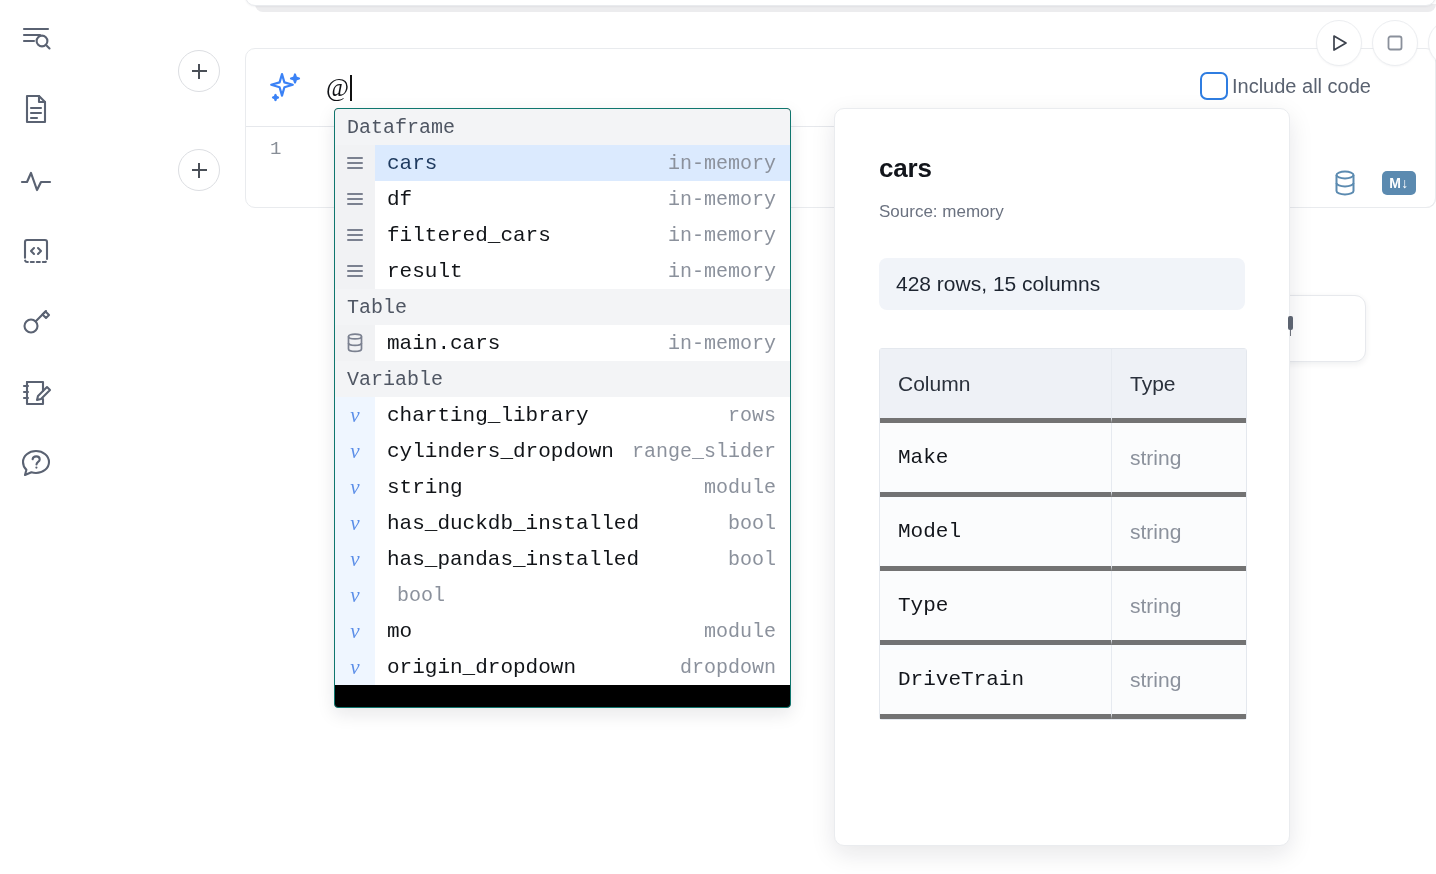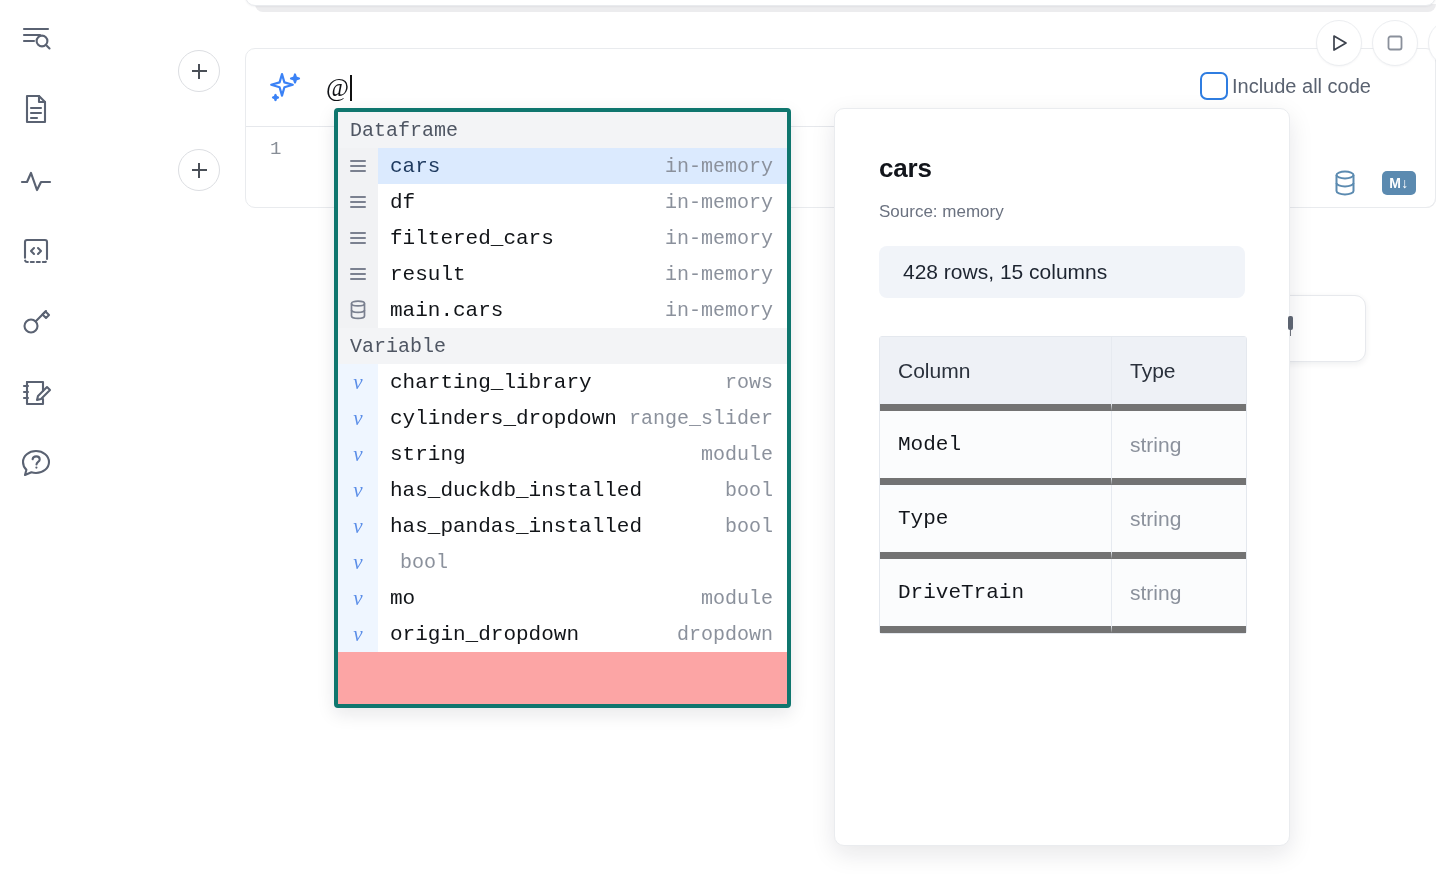--- a/index.html
+++ b/index.html
@@ -135,22 +135,22 @@
     display: flex; align-items: center; justify-content: flex-start;
     padding-left: 8px;
     font-size: 21px; font-weight: 700; color: #343a46;
     cursor: pointer; overflow: hidden;
   }
 
   
   .ac {
     position: absolute; left: 334px; top: 108px;
     width: 457px; height: 600px;
-    background: #fca5a5;
-    border: 4px solid #0f766e;
+    background: #000000;
+    border: 1px solid #0f766e;
     border-radius: 4px;
     box-shadow: 0 6px 18px rgba(16,24,40,.10);
     overflow: hidden;
     font-family: "Liberation Mono", monospace;
   }
   .ac-section {
     height: 36px; background: #f3f4f6;
     display: flex; align-items: center;
     padding-left: 12px;
     font-size: 20px; color: #4f5663;
@@ -193,33 +193,33 @@
     overflow: hidden;
     padding: 44px 44px 0 44px;
   }
   .detail-title {
     font-size: 26px; font-weight: 700; color: #12151b; letter-spacing: -.2px;
   }
   .detail-source {
     margin-top: 18px; font-size: 17px; color: #6b7280;
   }
   .detail-stats {
-    margin-top: 24px; height: 52px; background: #f1f4f9;
+    margin-top: 36px; height: 52px; background: #f1f4f9;
     border-radius: 8px; display: flex; align-items: center;
-    padding-left: 24px; font-size: 21px; color: #1d2430;
+    padding-left: 17px; font-size: 21px; color: #1d2430;
   }
   .detail-table {
     margin-top: 38px; width: 368px;
     border: 1px solid #e4e8ee; border-radius: 3px;
     border-collapse: separate; border-spacing: 0;
     table-layout: fixed;
   }
   .detail-table th, .detail-table td {
     height: 74px; text-align: left; vertical-align: middle;
-    padding-left: 18px; border-bottom: 7px solid #737373;
+    padding-left: 18px; border-bottom: 5px solid #737373;
     font-weight: 400;
   }
   .detail-table th {
     background: #eef1f6; font-size: 21px; color: #2a313c;
   }
   .detail-table th:first-child, .detail-table td:first-child {
     border-right: 1px solid #e6eaf0; width: 232px;
   }
   .detail-table td.col-name {
     font-family: "Liberation Mono", monospace;
@@ -401,20 +401,21 @@
             <line x1="3" y1="5" x2="17" y2="5"></line>
             <line x1="3" y1="10" x2="17" y2="10"></line>
             <line x1="3" y1="15" x2="17" y2="15"></line>
           </svg>
         </div>
         <div class="ac-body">
           <span class="ac-label">result</span>
           <span class="ac-meta">in-memory</span>
         </div>
       </div>
+      <div class="ac-section">Table</div>
       <div class="ac-row">
         <div class="ac-gutter">
           <svg width="20" height="22" viewBox="0 0 20 22" fill="none" stroke="#7b8190" stroke-width="1.7" stroke-linejoin="round">
             <ellipse cx="10" cy="4.5" rx="6.5" ry="2.4"></ellipse>
             <path d="M3.5 4.5v12.5c0 1.3 2.9 2.4 6.5 2.4s6.5-1.1 6.5-2.4V4.5"></path>
             <path d="M3.5 11c0 1.3 2.9 2.4 6.5 2.4s6.5-1.1 6.5-2.4"></path>
           </svg>
         </div>
         <div class="ac-body">
           <span class="ac-label">main.cars</span>
@@ -500,20 +501,24 @@
     <div class="detail-source">Source: memory</div>
     <div class="detail-stats">428 rows, 15 columns</div>
     <table class="detail-table" id="detail-table">
         <thead>
           <tr>
             <th>Column</th>
             <th>Type</th>
           </tr>
         </thead>
         <tbody>
+          <tr>
+            <td class="col-name">Make</td>
+            <td class="col-type">string</td>
+          </tr>
           <tr>
             <td class="col-name">Model</td>
             <td class="col-type">string</td>
           </tr>
           <tr>
             <td class="col-name">Type</td>
             <td class="col-type">string</td>
           </tr>
           <tr>
             <td class="col-name">DriveTrain</td>

